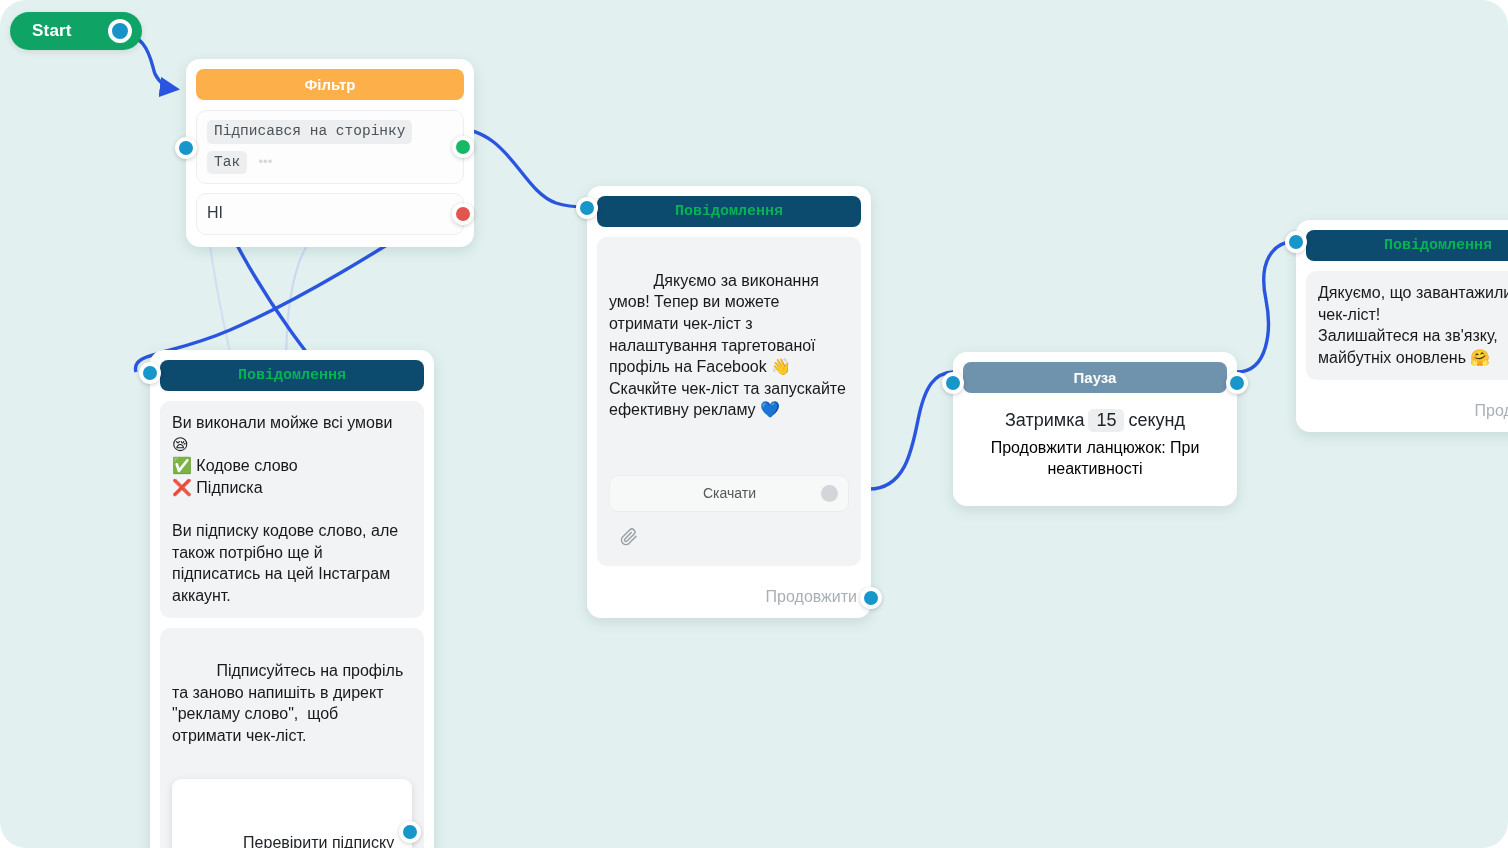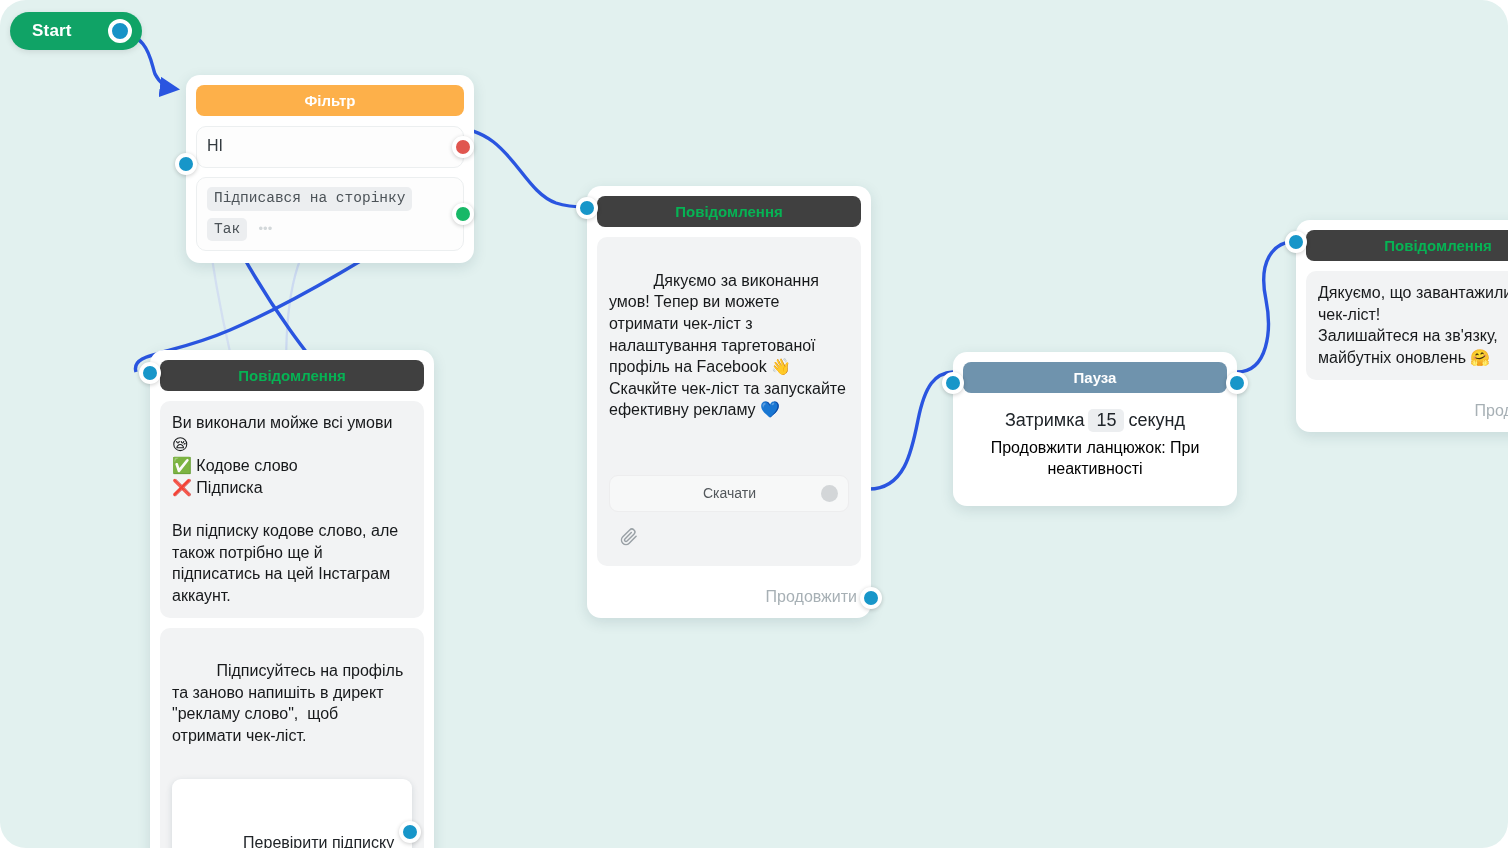--- a/index.html
+++ b/index.html
@@ -68,21 +68,21 @@
   .card-head {
     border-radius: 8px;
     margin: 10px 10px 0 10px;
     text-align: center;
     font-size: 15px;
     font-weight: bold;
     padding: 7px 6px;
     line-height: 1.15;
   }
   .head-filter { background: #fdb04a; color: #ffffff; }
-  .head-message { background: #404040; color: #06b354; }
+  .head-message { background: #0c4a6e; color: #06b354; font-family: Liberation Mono, monospace; }
   .head-pause { background: #6f93ad; color: #ffffff; }
 
   .card-body { padding: 10px 10px 12px 10px; }
 
   
   .port {
     position: absolute;
     width: 22px; height: 22px;
     border-radius: 50%;
     background: #1796c9;
@@ -228,39 +228,39 @@
       <path d="M 869 489 C 905 489 912 450 918 420 C 925 385 935 373 953 372" fill="none" stroke="#2a55e0" stroke-width="3.4"></path>
 
       <path d="M 1237 372 C 1268 372 1272 330 1266 300 C 1258 262 1272 242 1296 241" fill="none" stroke="#2a55e0" stroke-width="3.4"></path>
     </svg>
 
     <div class="node start-pill" style="left:10px; top:12px;gap:36px;">
       <span class="start-label">Start</span>
       <span class="start-port"></span>
     </div>
 
-    <div class="node card" style="left:186px; top:75px; width:288px;">
+    <div class="node card" style="left:186px; top:59px; width:288px;">
       <div class="port" style="left:-11px; top:78px;"></div>
 
       <div class="card-head head-filter">Фільтр</div>
 
       <div class="card-body">
-
-        <div class="filter-row">
-          <div class="port port-red" style="right:-11px; top:50%; transform:translateY(-50%);"></div>
-          <span class="filter-else">НІ</span>
-        </div>
 
         <div class="filter-row">
           <div class="port port-green" style="right:-11px; top:50%; transform:translateY(-50%);"></div>
           <span class="chip">Підписався на сторінку</span>
           <div class="chip-row2">
             <span class="chip">Так</span>
             <span class="chip-dots">•••</span>
           </div>
+        </div>
+
+        <div class="filter-row">
+          <div class="port port-red" style="right:-11px; top:50%; transform:translateY(-50%);"></div>
+          <span class="filter-else">НІ</span>
         </div>
 
       </div>
     </div>
 
     <div class="node card" style="left:150px; top:350px; width:284px;">
       <div class="port" style="left:-11px; top:12px;"></div>
 
       <div class="card-head head-message">Повідомлення</div>
 

